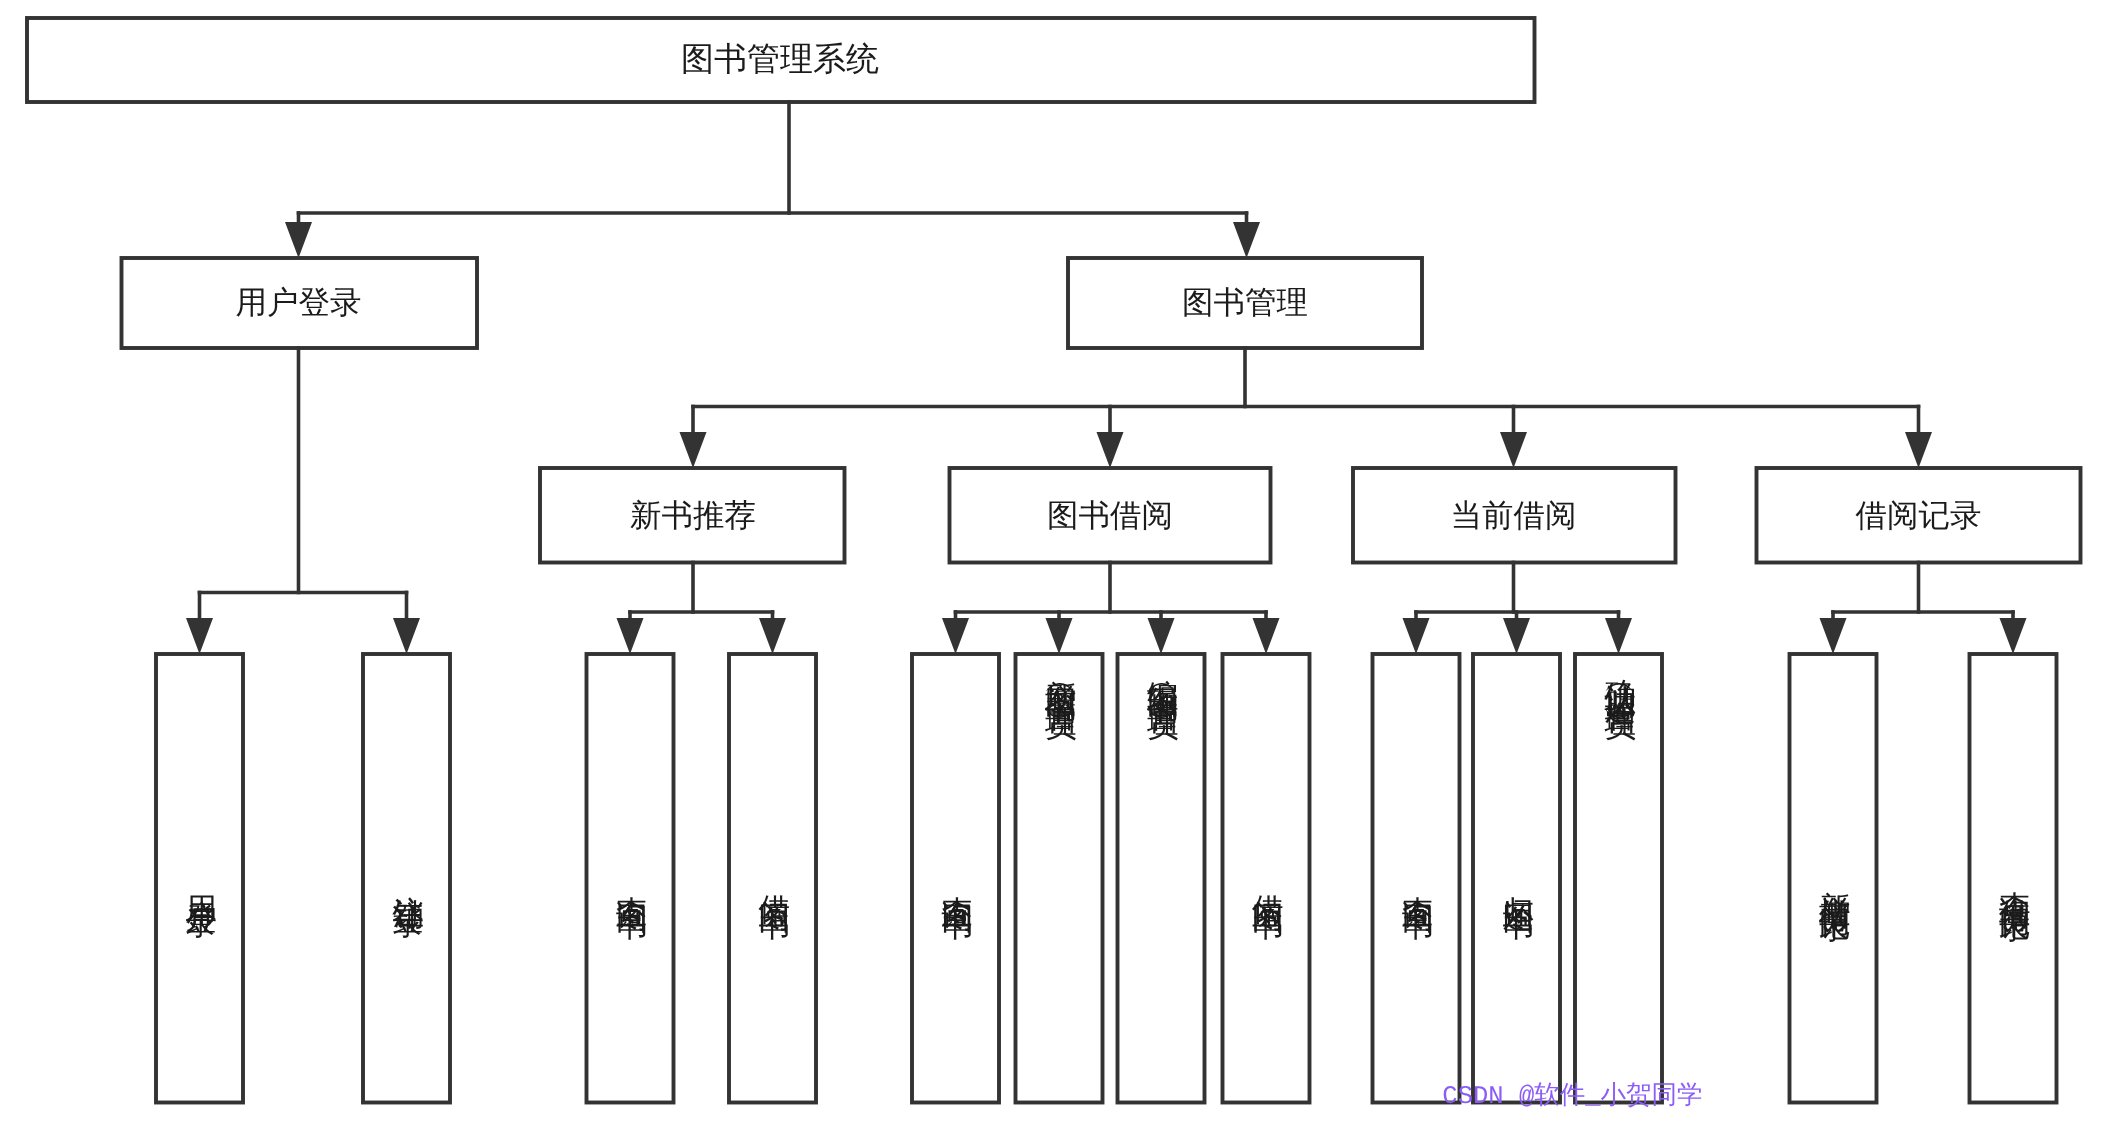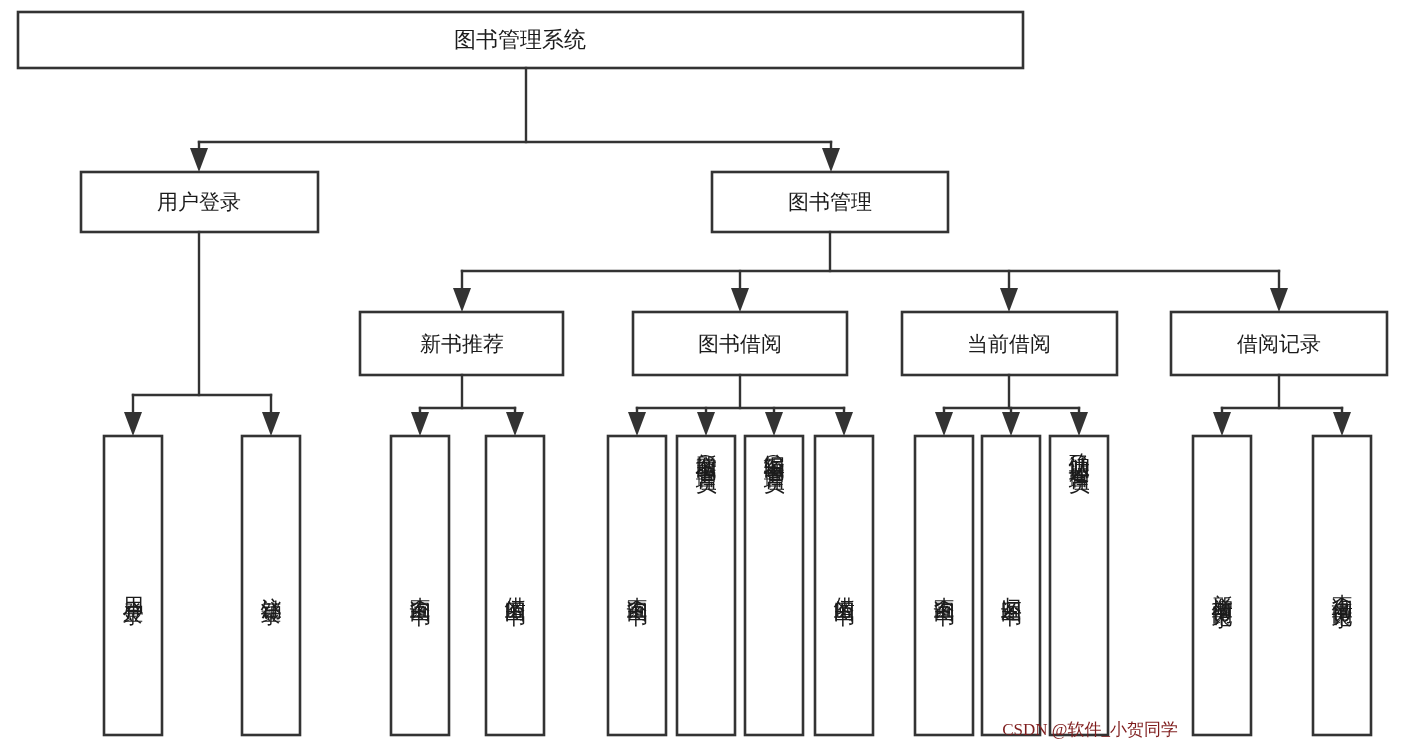--- a/index.html
+++ b/index.html
@@ -10,21 +10,20 @@
   body {
     width: 1405px;
     height: 747px;
     font-family: "Liberation Sans", "DejaVu Sans", sans-serif;
     overflow: hidden;
   }
   #diagram-root {
     position: relative;
     width: 1147px;
     height: 747px;
-    padding-left: 43px;
   }
   svg.diagram-canvas {
     position: absolute;
     top: 0;
     left: 0;
     width: 1405px;
     height: 747px;
   }
   .node-box {
     fill: #ffffff;
@@ -66,23 +65,23 @@
     font-size: 21px;
     line-height: 1.06;
     color: #1b1b1b;
     letter-spacing: 3px;
     white-space: nowrap;
   }
   .watermark {
     position: absolute;
     right: 12px;
     bottom: 6px;
-    font-family: Liberation Serif, serif;
+    font-family: Liberation Mono, monospace;
     font-size: 17px;
-    color: #7f1d1d;
+    color: #8b5cf6;
     white-space: nowrap;
   }
 </style>
 </head>
 <body>
 
 <div id="diagram-root">
 
   <svg class="diagram-canvas" viewBox="0 0 1405 747">
 

